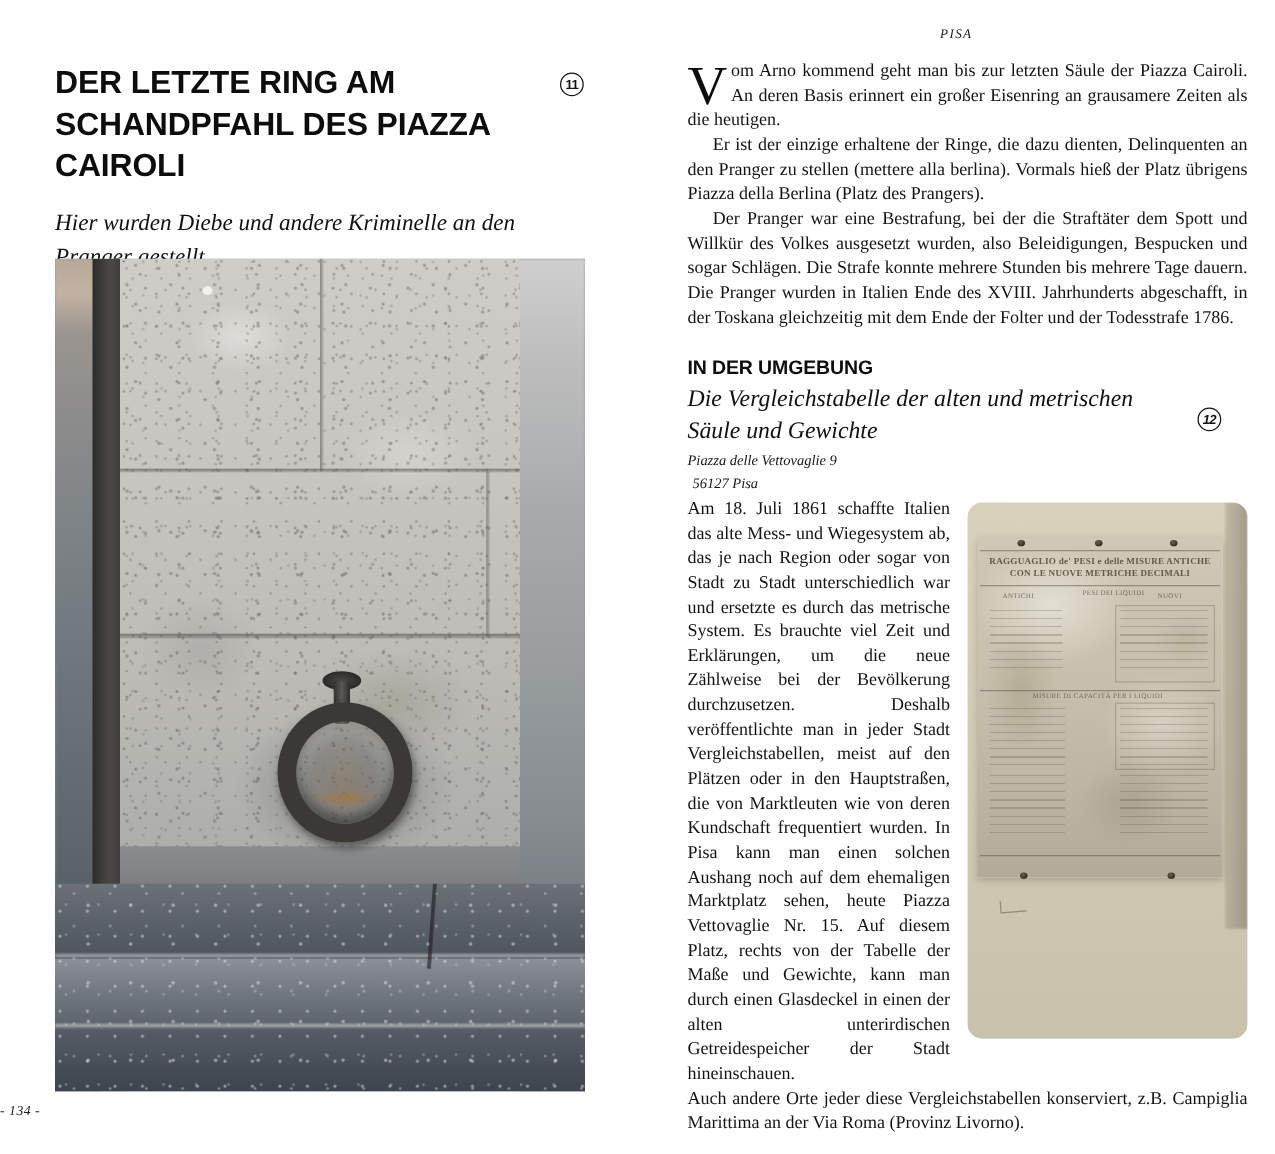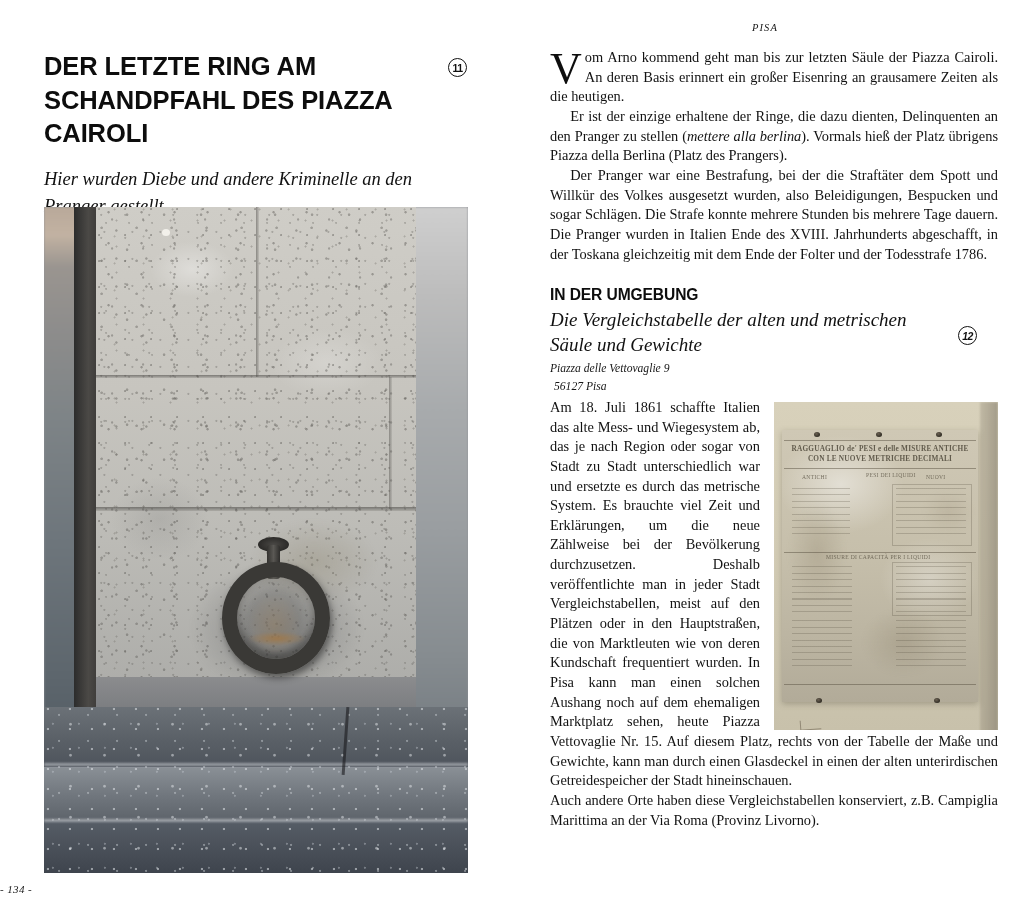--- a/index.html
+++ b/index.html
@@ -271,21 +271,21 @@
   .dropcap {
     float: left;
     font-family: "Liberation Serif", serif;
     font-size: 44px;
     line-height: 36px;
     font-weight: normal;
     padding: 2px 3px 0 0;
     margin-top: 1px;
     color: #0d0d0d;
   }
-  .it { font-style: italic; }
+  .it { }
 
   .section-head {
     font-family: "Liberation Sans", sans-serif;
     font-weight: bold;
     font-size: 15.6px;
     letter-spacing: -0.1px;
     margin: 22px 0 0 0;
     color: #0d0d0d;
   }
   .section-sub {
@@ -309,25 +309,26 @@
     color: #161616;
   }
   .place-line.second { padding-left: 4px; }
 
   .wrap-block { margin-top: 4px; }
   .wrap-block::after { content: ""; display: block; clear: both; }
 
   
   .photo-plaque {
     float: right;
-    width: 224px; height: 328px;
+    width: 224px; height: 429px;
     margin: 4px 0 0 14px;
     overflow: hidden;
     position: relative;
     background: #e5e5e5;
+    border-radius: 12px;
   }
   .wall {
     position: absolute; inset: 0;
     background: linear-gradient(to bottom,
       #d8d1bb 0%, #d3ccb6 40%, #cdc6b0 75%, #c8c1ab 100%);
   }
   .wall-right {
     position: absolute; right: 0; top: 0; width: 18px; height: 341px;
     background: linear-gradient(to right, rgba(150,142,124,.35), rgba(120,113,98,.55));
     filter: blur(1px);
@@ -530,19 +531,19 @@
           <div class="stud stud-1"></div>
           <div class="stud stud-2"></div>
           <div class="stud stud-3"></div>
           <div class="stud stud-4"></div>
           <div class="stud stud-5"></div>
           <div class="scribble"></div>
         </div>
 
         <p class="body-text">Am 18. Juli 1861 schaffte Italien das alte Mess- und Wiegesystem ab, das je nach Region oder sogar von Stadt zu Stadt unterschiedlich war und ersetzte es durch das metrische System. Es brauchte viel Zeit und Erklärungen, um die neue Zählweise bei der Bevölkerung durchzusetzen. Deshalb veröffentlichte man in jeder Stadt Vergleichstabellen, meist auf den Plätzen oder in den Hauptstraßen, die von Marktleuten wie von deren Kundschaft frequentiert wurden. In Pisa kann man einen solchen Aushang noch auf dem ehemaligen Marktplatz sehen, heute Piazza Vettovaglie Nr. 15. Auf diesem Platz, rechts von der Tabelle der Maße und Gewichte, kann man durch einen Glasdeckel in einen der alten unterirdischen Getreidespeicher der Stadt hineinschauen.</p>
 
-        <p class="body-text">Auch andere Orte haben diese Vergleichstabellen konserviert, z.B. Campiglia Marittima an der Via Roma (Provinz Livorno).</p>
+        <p class="body-text">Auch andere Orte jeder diese Vergleichstabellen konserviert, z.B. Campiglia Marittima an der Via Roma (Provinz Livorno).</p>
       </div>
     </div>
 
   </div>
 
 </div>
 
 </body></html>

